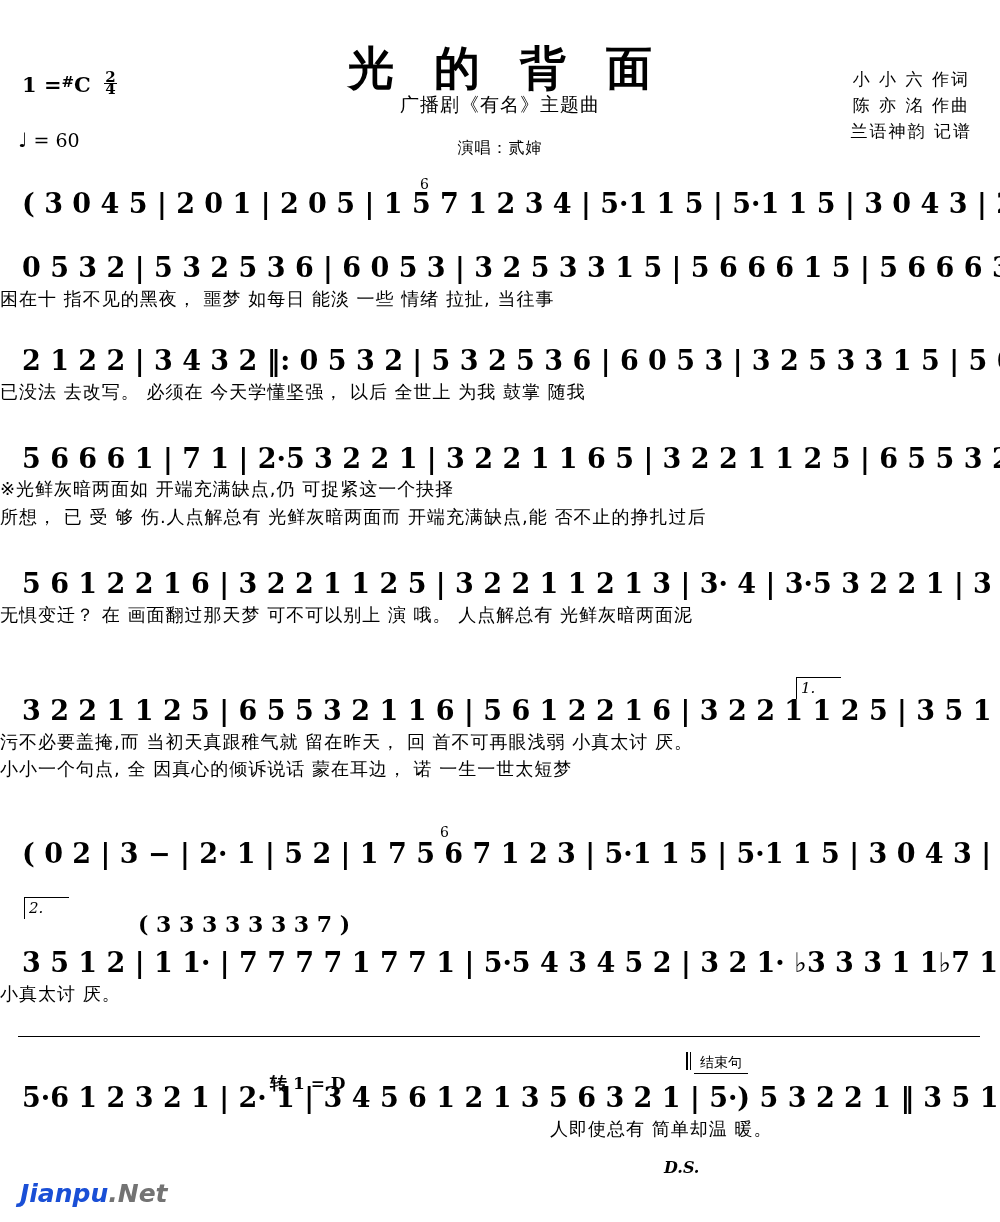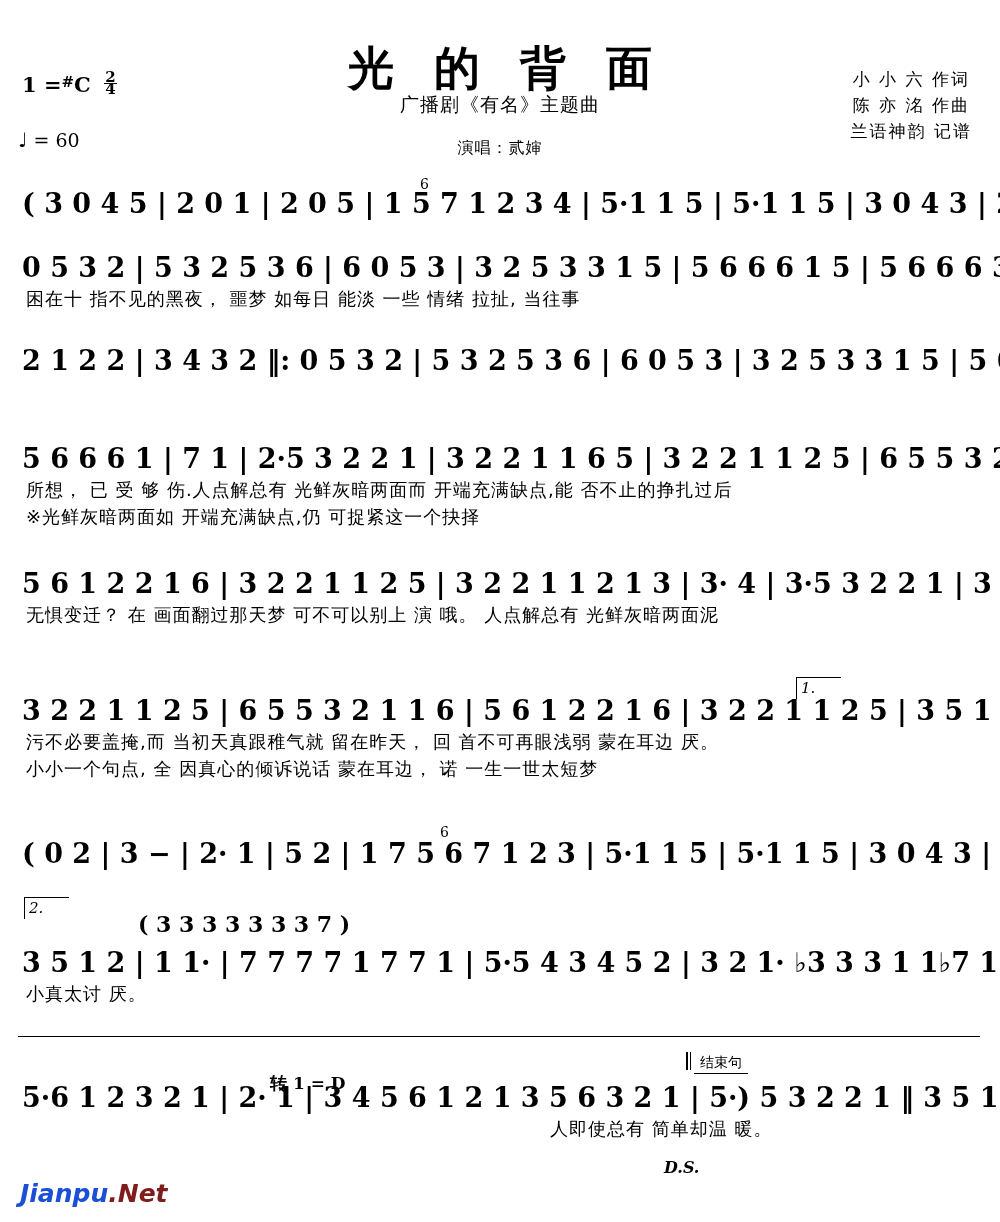--- a/index.html
+++ b/index.html
@@ -102,21 +102,20 @@
     font-size: 27px;
     font-weight: bold;
     letter-spacing: 0px;
     white-space: nowrap;
     padding-left: 22px;
   }
   .lyric {
     font-family: "DejaVu Sans", sans-serif;
     font-size: 18px;
     white-space: nowrap;
-    padding-left: 26px;
     letter-spacing: 1px;
     margin-top: 4px;
   }
   .lyric2 {
     margin-top: 3px;
   }
   .bracket-1, .bracket-2 {
     position: absolute;
     font-family: "DejaVu Serif", serif;
     font-style: italic;
@@ -163,21 +162,21 @@
   .watermark {
     position: absolute;
     left: 20px;
     bottom: 14px;
     font-family: "DejaVu Sans", sans-serif;
     font-size: 25px;
     font-weight: bold;
     font-style: italic;
     color: #1a4fd6;
   }
-  .watermark .net { color: #7f1d1d; }
+  .watermark .net { color: #737373; }
 </style>
 </head>
 <body>
 
 <div class="sheet">
 
   <div class="title">光 的 背 面</div>
   <div class="subtitle">广播剧《有名》主题曲</div>
   <div class="singer">演唱：贰婶</div>
 
@@ -205,37 +204,38 @@
     <div class="notes">( 3  0 4 5 | 2  0 1 | 2  0 5 | 1  5 7 1 2 3 4 | 5·1 1 5 | 5·1 1 5 | 3  0 4 3 | 2 − )</div>
   </div>
 
   <div class="row" style="top:252px;">
     <div class="notes">0  5 3 2 | 5 3 2 5 3 6 | 6  0 5 3 | 3 2 5 3 3 1 5 | 5 6 6 6 1 5 | 5 6 6 6 3 2 1 |</div>
     <div class="lyric">困在十 指不见的黑夜，      噩梦  如每日  能淡   一些   情绪    拉扯, 当往事</div>
   </div>
 
   <div class="row" style="top:345px;">
     <div class="notes">2 1 2 2 | 3 4 3 2 ‖: 0  5 3 2 | 5 3 2 5 3 6 | 6  0 5 3 | 3 2 5 3 3 1 5 | 5 6 6 6 1 5 |</div>
+    <div class="lyric">已没法    去改写。      必须在  今天学懂坚强，     以后   全世上  为我   鼓掌  随我</div>
   </div>
 
   <div class="row" style="top:443px;">
     <div class="notes">5 6 6 6 1 | 7  1 | 2·5 3 2 2 1 | 3 2 2 1 1 6 5 | 3 2 2 1 1 2 5 | 6 5 5 3 2 1 1 6 |</div>
+    <div class="lyric lyric2">※光鲜灰暗两面如  开端充满缺点,仍  可捉紧这一个抉择</div>
     <div class="lyric">所想， 已  受  够  伤.人点解总有  光鲜灰暗两面而  开端充满缺点,能  否不止的挣扎过后</div>
-    <div class="lyric lyric2">※光鲜灰暗两面如  开端充满缺点,仍  可捉紧这一个抉择</div>
   </div>
 
   <div class="row" style="top:568px;">
     <div class="notes">5 6 1 2 2 1 6 | 3 2 2 1 1 2 5 | 3 2 2 1 1 2 1 3 | 3· 4 | 3·5 3 2 2 1 | 3 2 2 1 1 6 5 |</div>
     <div class="lyric">无惧变迁？  在   画面翻过那天梦   可不可以别上 演       哦。   人点解总有   光鲜灰暗两面泥</div>
   </div>
 
   <div class="row" style="top:695px;">
     <div class="bracket-1" style="left:796px; top:-18px;">1.</div>
     <div class="notes">3 2 2 1 1 2 5 | 6 5 5 3 2 1 1 6 | 5 6 1 2 2 1 6 | 3 2 2 1 1 2 5 | 3 5 1 2 | 1 1·</div>
-    <div class="lyric">污不必要盖掩,而  当初天真跟稚气就  留在昨天，  回  首不可再眼浅弱  蒙在耳边     厌。</div>
+    <div class="lyric">污不必要盖掩,而  当初天真跟稚气就  留在昨天，  回  首不可再眼浅弱  小真太讨     厌。</div>
     <div class="lyric lyric2">小小一个句点, 全  因真心的倾诉说话  蒙在耳边，  诺  一生一世太短梦</div>
   </div>
 
   <div class="row" style="top:838px;">
     <div style="position:absolute; left:440px; top:-14px; font-size:14px; font-family:'DejaVu Serif',serif;">6</div>
     <div class="notes">( 0  2 | 3 − | 2· 1 | 5  2 | 1 7 5 6 7 1 2 3 | 5·1 1 5 | 5·1 1 5 | 3  0 4 3 | 2 − ):‖</div>
   </div>
 
   <div class="row" style="top:905px;">
     <div class="bracket-2" style="left:24px; top:-8px;">2.</div>

